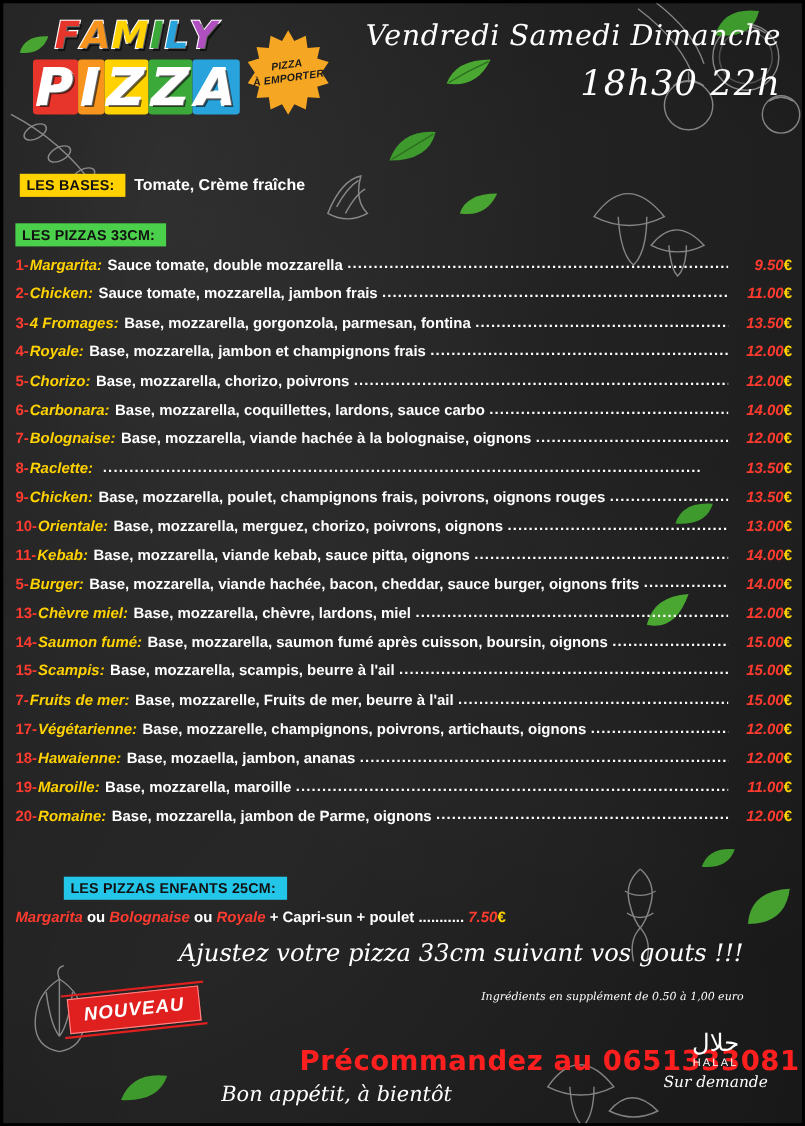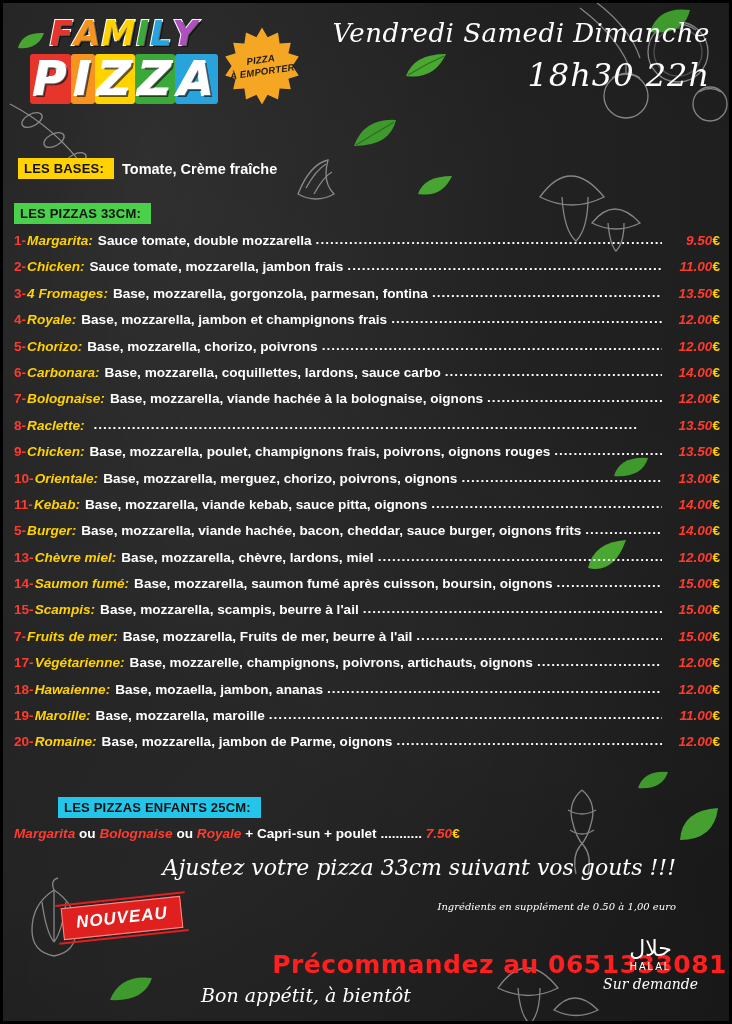--- a/index.html
+++ b/index.html
@@ -426,21 +426,21 @@
       <div class="row">
         <span class="num">15-</span>
         <span class="pname">Scampis:</span>
         <span class="desc">Base, mozzarella, scampis, beurre à l'ail</span>
         <span class="dots">..................................................................................................................</span>
         <span class="price"><span>15.00</span><span class="eu">€</span></span>
       </div>
       <div class="row">
         <span class="num">7-</span>
         <span class="pname">Fruits de mer:</span>
-        <span class="desc">Base, mozzarella, Fruits de mer, beurre à l'ail</span>
+        <span class="desc">Base, mozzarelle, Fruits de mer, beurre à l'ail</span>
         <span class="dots">..................................................................................................................</span>
         <span class="price"><span>15.00</span><span class="eu">€</span></span>
       </div>
       <div class="row">
         <span class="num">17-</span>
         <span class="pname">Végétarienne:</span>
         <span class="desc">Base, mozzarelle, champignons, poivrons, artichauts, oignons</span>
         <span class="dots">..................................................................................................................</span>
         <span class="price"><span>12.00</span><span class="eu">€</span></span>
       </div>

